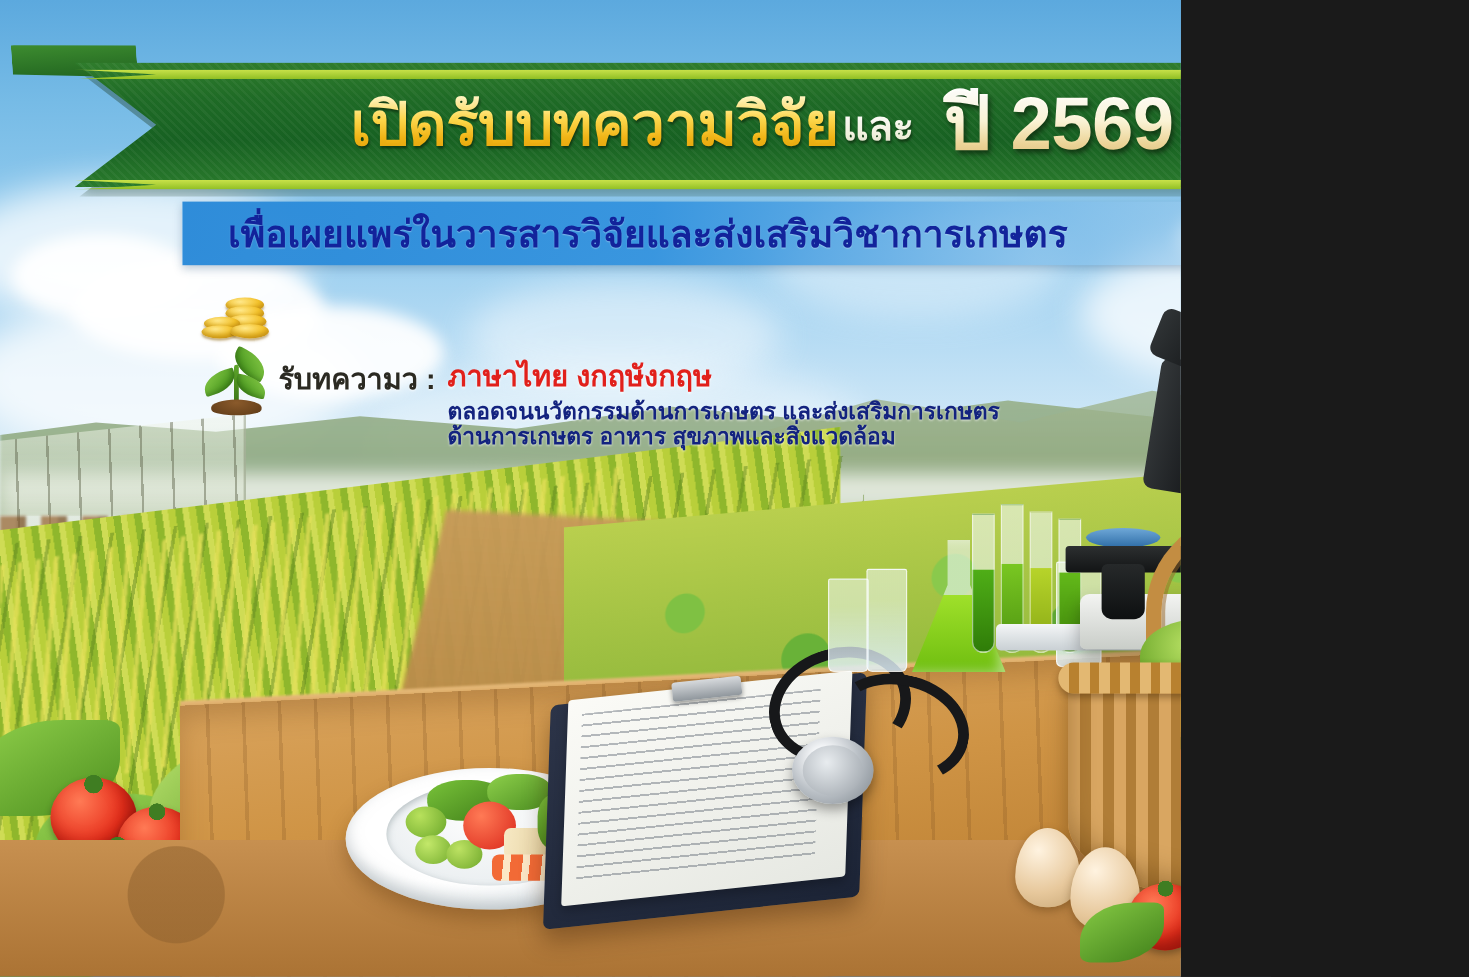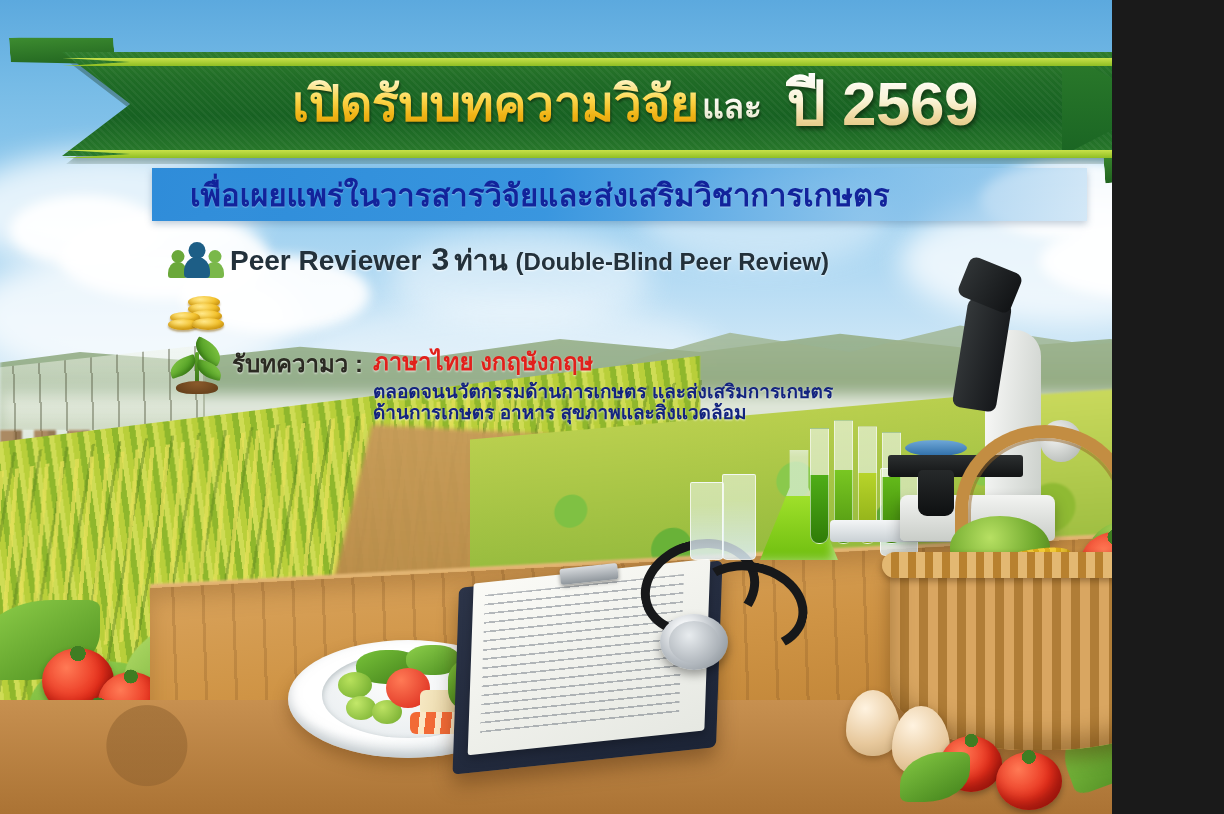--- a/index.html
+++ b/index.html
@@ -1,19 +1,19 @@
 <!DOCTYPE html>
 <html lang="th"><head>
 <meta charset="utf-8">
 <title>Poster</title>
 <style>
   html,body{margin:0;padding:0;background:#1a1a1a;}
   *{box-sizing:border-box;}
   #poster{
-    position:relative;width:1112px;height:814px;overflow:hidden;
+    position:relative;width:984px;height:814px;overflow:hidden;
     font-family:"Liberation Sans","DejaVu Sans",sans-serif;
     background:#8cc2e8;
   }
 
   
   .sky{
     position:absolute;left:0;top:0;width:1224px;height:470px;
     background:
       linear-gradient(180deg,#5ca9de 0%,#76bbe6 18%,#93cbee 40%,#b9ddf4 62%,#d9ecf8 82%,#eaf4fb 100%);
   }
@@ -557,39 +557,20 @@
       <span class="rt lae">และ</span>
       <span class="rt year">ปี 2569</span>
     </div>
   </div>
 
   <div class="bluebar"></div>
   <div class="bluebar-text">เพื่อเผยแพร่ในวารสารวิจัยและส่งเสริมวิชาการเกษตร</div>
 
   <div class="info">
 
-    <div class="row row-peer">
-      <div class="ico ico-people">
-        <div class="pp" style="left:0;bottom:0;width:19px;height:28px;">
-          <div class="head" style="width:13px;height:13px;background:#6aa83a;"></div>
-          <div class="body" style="width:19px;height:16px;background:#6aa83a;"></div>
-        </div>
-        <div class="pp" style="right:0;bottom:0;width:19px;height:28px;">
-          <div class="head" style="width:13px;height:13px;background:#7ab84a;"></div>
-          <div class="body" style="width:19px;height:16px;background:#7ab84a;"></div>
-        </div>
-        <div class="pp" style="left:16px;bottom:0;width:26px;height:36px;">
-          <div class="head" style="width:17px;height:17px;background:#1d5e86;"></div>
-          <div class="body" style="width:26px;height:21px;background:#1d5e86;"></div>
-        </div>
-      </div>
-      <div class="txt-peer">
-        <span>Peer Reviewer</span><span class="num">3</span><span class="thai">ท่าน</span><span class="paren">(Double-Blind Peer Review)</span>
-      </div>
-    </div>
 
     <div class="row row-fee">
       <div class="ico ico-coins">
         <div class="coin" style="left:20px;top:2px;width:32px;height:12px;"></div>
         <div class="coin" style="left:20px;top:9px;width:32px;height:12px;"></div>
         <div class="coin" style="left:22px;top:16px;width:32px;height:12px;"></div>
         <div class="coin" style="left:2px;top:18px;width:30px;height:11px;"></div>
         <div class="coin" style="left:0px;top:25px;width:30px;height:11px;"></div>
         <div class="coin" style="left:24px;top:24px;width:32px;height:12px;"></div>
       </div>

